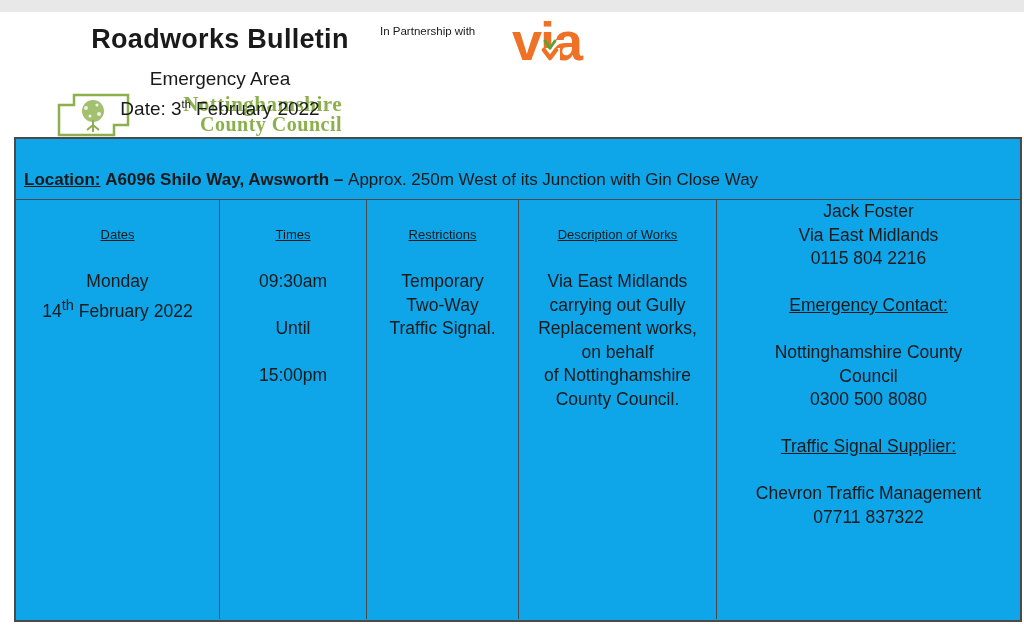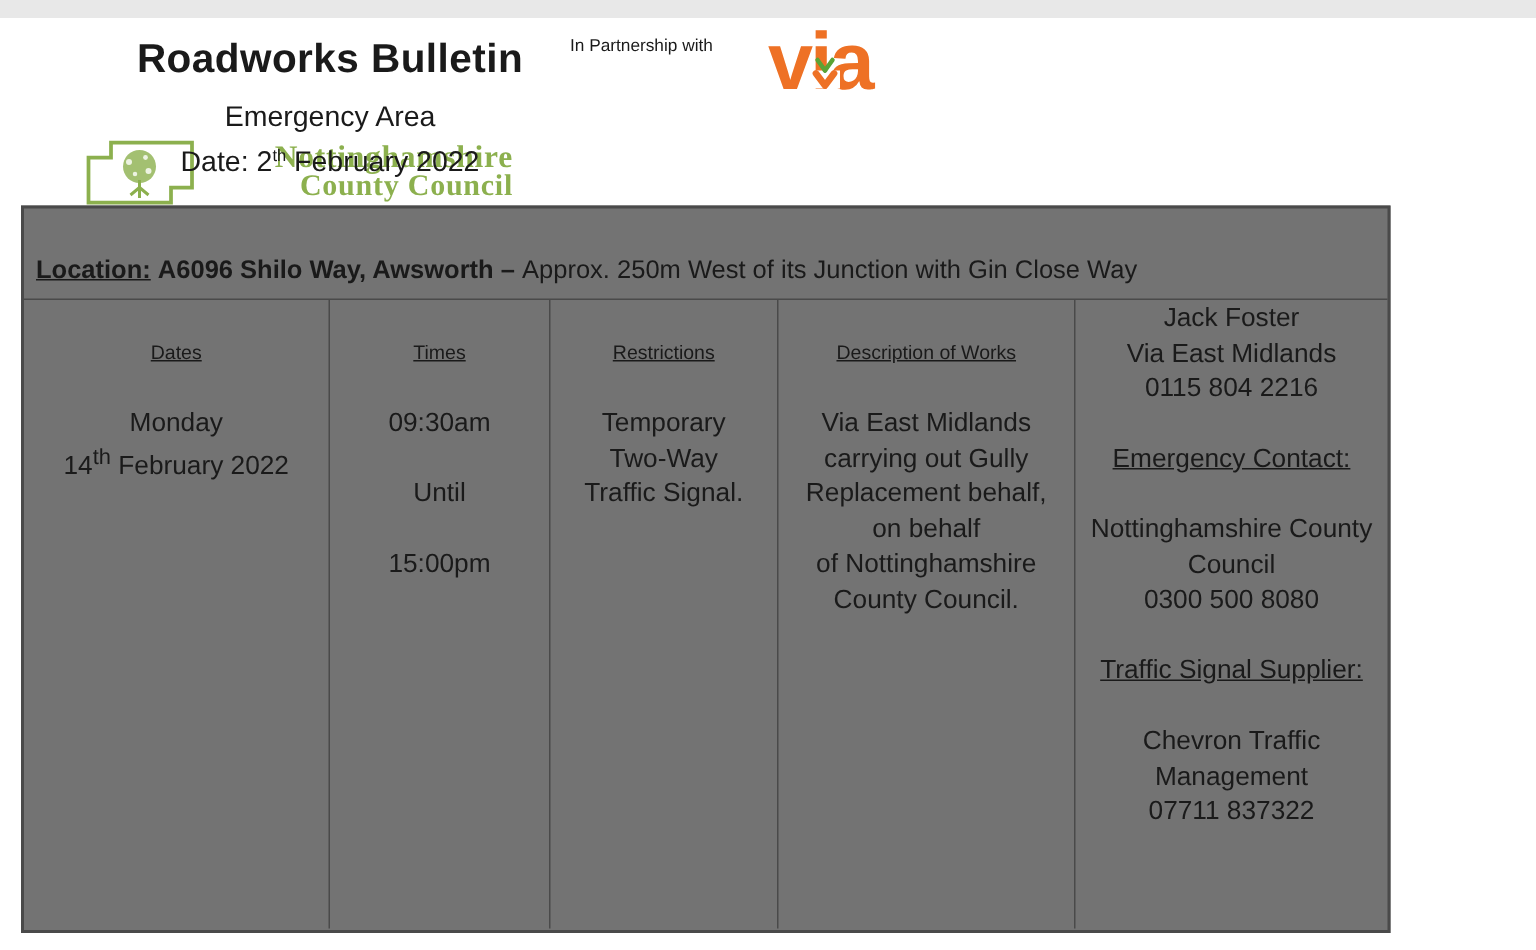--- a/index.html
+++ b/index.html
@@ -28,22 +28,22 @@
                   font-family:"Liberation Serif", serif; font-weight:bold;
                   font-size:20px; color:#8CB04E; letter-spacing:.5px; }
 
   .partnership { position:absolute; left:380px; top:13px; font-size:11.5px; }
 
   .via { position:absolute; left:512px; top:0px; height:58px; line-height:58px;
          font-size:54px; font-weight:bold; color:#EE7125; letter-spacing:-2px; }
   .via .carrot { position:absolute; left:27px; top:1px; }
 
   
-  .sheet { position:absolute; left:14px; top:125px; width:913px; height:485px;
-           border:2px solid #4a4a4a; box-sizing:border-box; background:#737373; }
+  .sheet { position:absolute; left:14px; top:125px; width:1008px; height:485px;
+           border:2px solid #4a4a4a; box-sizing:border-box; background:#0ea5e9; }
   .loc-row { height:61px; box-sizing:border-box; border-bottom:1px solid #4a4a4a;
              padding:31px 0 0 8px; font-size:17px; white-space:nowrap; }
   .loc-label { font-weight:bold; text-decoration:underline; }
   .loc-bold  { font-weight:bold; }
 
   .cols { display:flex; height:419px; }
   .col  { box-sizing:border-box; border-right:1px solid #4a4a4a; text-align:center;
           font-size:17.5px; }
   .col.c1 { width:204px; } .col.c2 { width:147px;text-align:center; } .col.c3 { width:152px; }
   .col.c4 { width:198px; } .col.c5 { flex:1; border-right:none; }
@@ -52,21 +52,21 @@
   .line { min-height:23.5px; line-height:23.5px; }
   .u    { text-decoration:underline; }
 </style>
 </head>
 <body>
 
 <div class="page">
 
   <div class="hdr-title">Roadworks Bulletin</div>
   <div class="hdr-area">Emergency Area</div>
-  <div class="hdr-date"><span>Date: 2</span><sup>th</sup><span> February 2022</span></div>
+  <div class="hdr-date"><span>Date: 3</span><sup>th</sup><span> February 2022</span></div>
 
   <div class="council">
     <span class="emblem">
       <svg width="74" height="46" viewBox="0 0 74 46">
         <path d="M2,13 L17,13 L17,3 L71,3 L71,33 L57,33 L57,43 L2,43 Z" fill="none" stroke="#8CB04E" stroke-width="2.5"></path>
         <circle cx="36" cy="19" r="11" fill="#8CB04E" opacity="0.8"></circle>
         <circle cx="29" cy="16" r="2" fill="#ffffff" opacity="0.8"></circle>
         <circle cx="40" cy="13" r="1.6" fill="#ffffff" opacity="0.8"></circle>
         <circle cx="42" cy="22" r="2" fill="#ffffff" opacity="0.8"></circle>
         <circle cx="33" cy="24" r="1.5" fill="#ffffff" opacity="0.8"></circle>
@@ -119,21 +119,21 @@
         <div class="col-header">Restrictions</div>
         <div class="line">Temporary</div>
         <div class="line">Two-Way</div>
         <div class="line">Traffic Signal.</div>
       </div>
 
       <div class="col c4">
         <div class="col-header">Description of Works</div>
         <div class="line">Via East Midlands</div>
         <div class="line">carrying out Gully</div>
-        <div class="line">Replacement behalf,</div>
+        <div class="line">Replacement works,</div>
         <div class="line">on behalf</div>
         <div class="line">of Nottinghamshire</div>
         <div class="line">County Council.</div>
       </div>
 
       <div class="col c5 cell">
         <div class="line">Jack Foster</div>
         <div class="line">Via East Midlands</div>
         <div class="line">0115 804 2216</div>
         <div class="line"></div>

